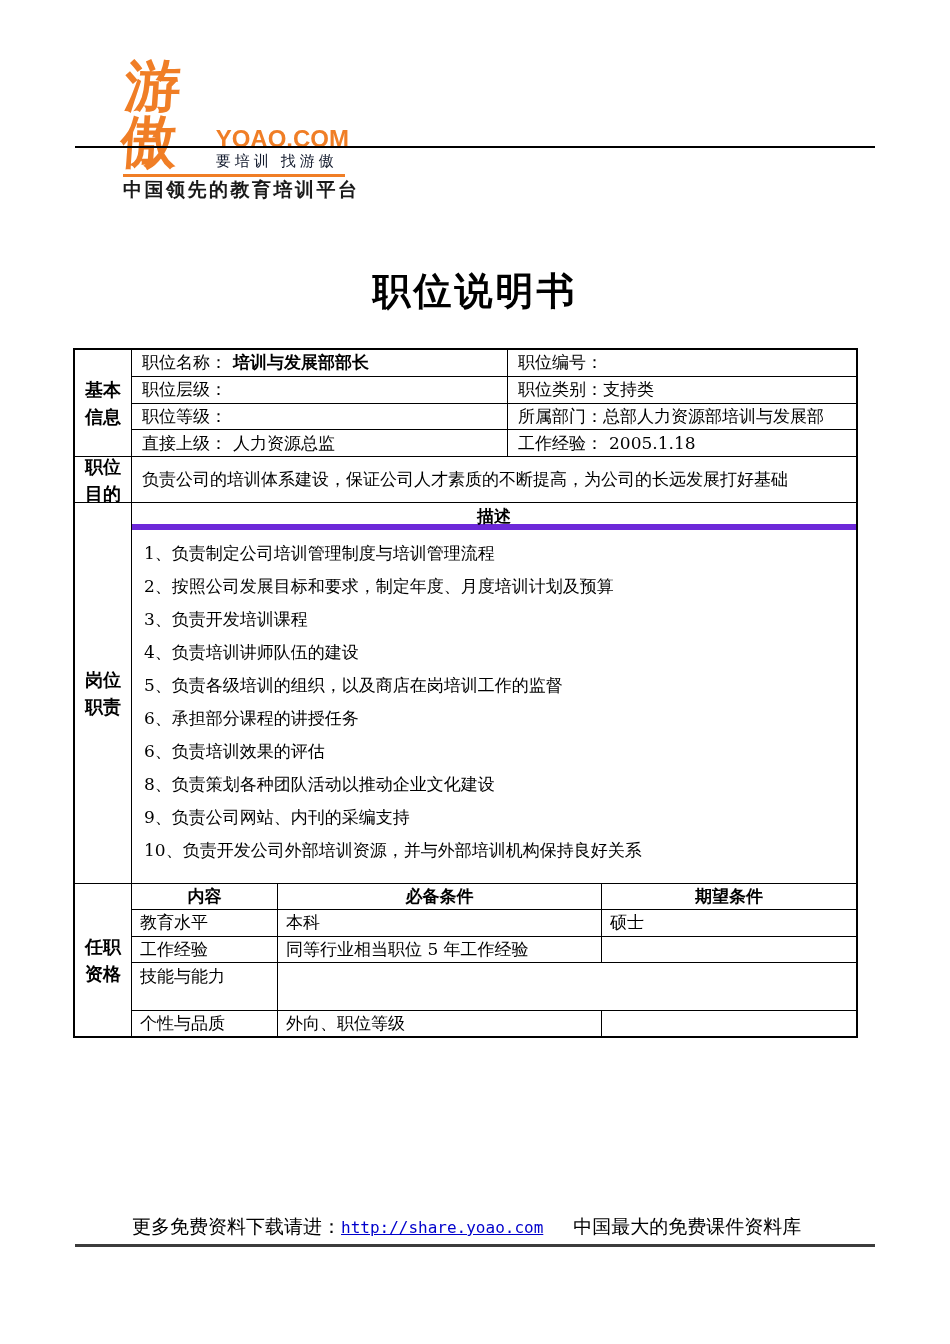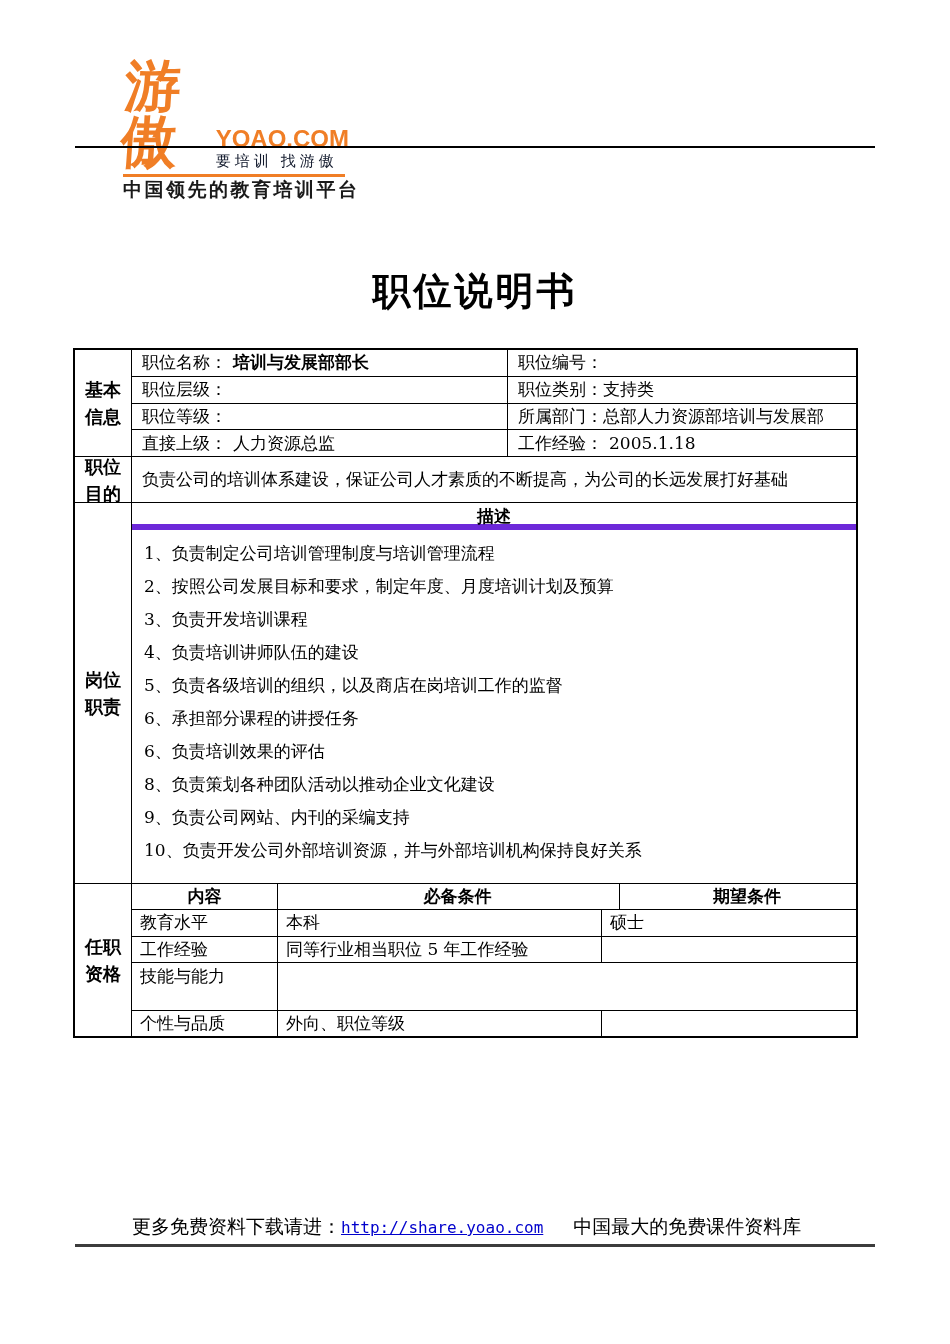--- a/index.html
+++ b/index.html
@@ -81,21 +81,21 @@
     height:27px; min-height:27px; border-bottom:6px solid #6d28d9;
     text-align:center; font-weight:bold; line-height:26px;
   }
   .duty-list { padding:7px 12px 0 12px; }
   .duty-item { height:33px; display:flex; align-items:center; white-space:nowrap; }
 
   
   .sec-quals { height:153px; }
   .q-row { display:flex; }
   .q-row + .q-row { border-top:1px solid #000; }
-  .q-head { height:25px; font-weight:bold;gap:18px; }
+  .q-head { height:25px; font-weight:bold; }
   .q-head .q-cell { justify-content:center; padding:0; }
   .q-cell { display:flex; align-items:center; padding:2px 8px; }
   .q-col1 { width:146px; min-width:146px; border-right:1px solid #000; }
   .q-col2 { width:324px; min-width:324px; border-right:1px solid #000; }
   .q-col3 { flex:1; }
   .q-r-edu { height:27px; }
   .q-r-exp { height:26px; }
   .q-r-skill { height:49px; }
   .q-r-skill .q-cell { align-items:flex-start; line-height:24px; padding-top:1px; }
   .q-r-pers { height:26px; }

